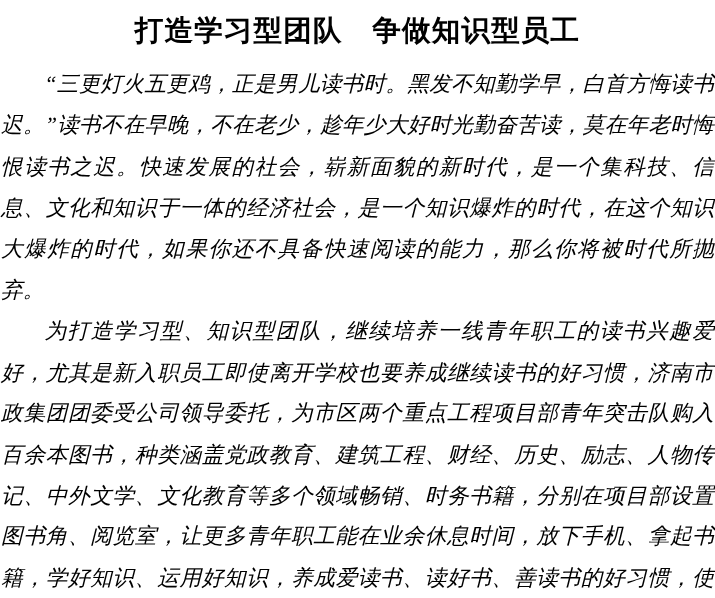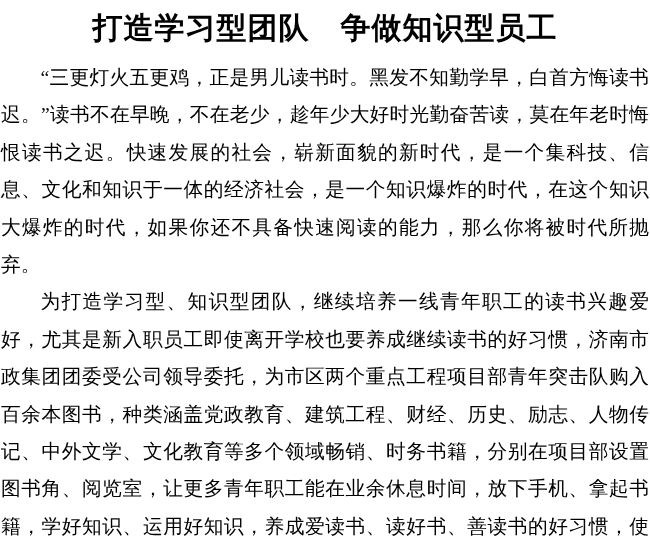--- a/index.html
+++ b/index.html
@@ -17,38 +17,39 @@
   }
   .doc {
     width: 650px;
     height: 544px;
     background: #ffffff;
     padding: 0 1px;
   }
   .doc-title {
     margin: 0;
     padding-top: 11px;
-    font-size: 30px;
+    font-size: 26px;
     line-height: 34px;
     font-weight: bold;
     text-align: center;
     letter-spacing: 1px;
     white-space: nowrap;
   }
   .doc-body {
     margin-top: 14px;
     font-size: 19.7px;
     line-height: 37.4px;
     text-align: justify;
     text-justify: inter-ideograph;
   }
   .doc-paragraph {
     margin: 0;
     padding: 0;
     text-indent: 2em;
+    font-style: italic;
   }
 </style>
 </head>
 <body>
 
 <div class="doc">
   <h1 class="doc-title">打造学习型团队　争做知识型员工</h1>
   <div class="doc-body">
     <p class="doc-paragraph">“三更灯火五更鸡，正是男儿读书时。黑发不知勤学早，白首方悔读书迟。”读书不在早晚，不在老少，趁年少大好时光勤奋苦读，莫在年老时悔恨读书之迟。快速发展的社会，崭新面貌的新时代，是一个集科技、信息、文化和知识于一体的经济社会，是一个知识爆炸的时代，在这个知识大爆炸的时代，如果你还不具备快速阅读的能力，那么你将被时代所抛弃。</p>
     <p class="doc-paragraph">为打造学习型、知识型团队，继续培养一线青年职工的读书兴趣爱好，尤其是新入职员工即使离开学校也要养成继续读书的好习惯，济南市政集团团委受公司领导委托，为市区两个重点工程项目部青年突击队购入百余本图书，种类涵盖党政教育、建筑工程、财经、历史、励志、人物传记、中外文学、文化教育等多个领域畅销、时务书籍，分别在项目部设置图书角、阅览室，让更多青年职工能在业余休息时间，放下手机、拿起书籍，学好知识、运用好知识，养成爱读书、读好书、善读书的好习惯，使读书学习成为工作、生活的组成部分，让知识的力量绽放在市政的每一个角落。</p>

